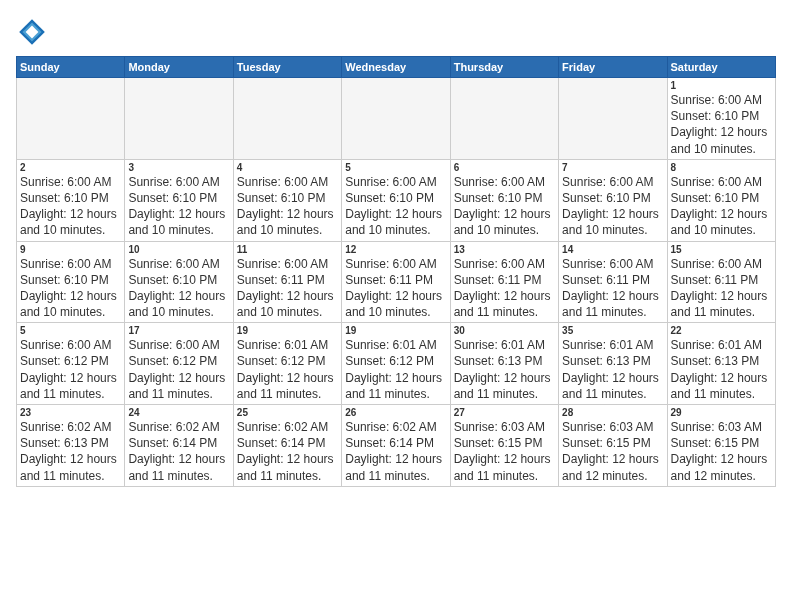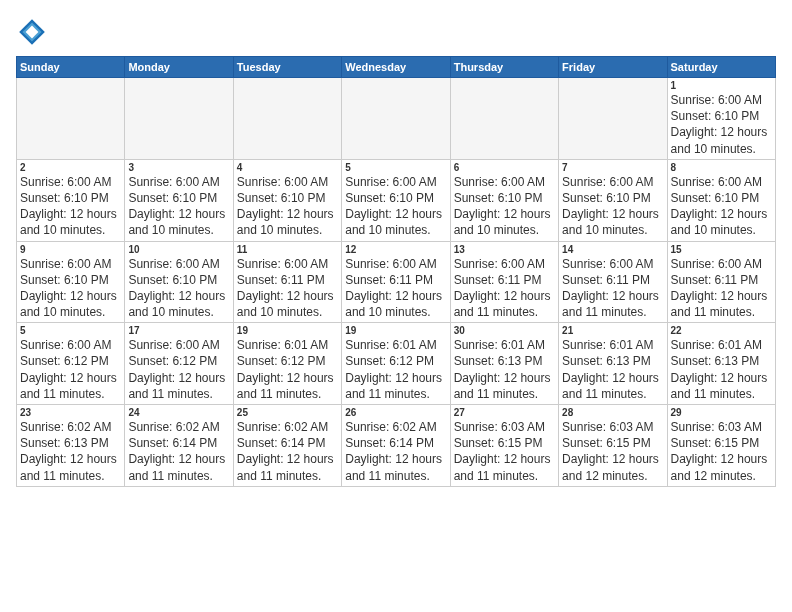--- a/index.html
+++ b/index.html
@@ -279,21 +279,21 @@
 and 11 minutes.</div>
           </td>
           <td>
             <span class="day-number">30</span>
             <div class="day-info">Sunrise: 6:01 AM
 Sunset: 6:13 PM
 Daylight: 12 hours
 and 11 minutes.</div>
           </td>
           <td>
-            <span class="day-number">21</span>
+            <span class="day-number">35</span>
             <div class="day-info">Sunrise: 6:01 AM
 Sunset: 6:13 PM
 Daylight: 12 hours
 and 11 minutes.</div>
           </td>
           <td>
             <span class="day-number">22</span>
             <div class="day-info">Sunrise: 6:01 AM
 Sunset: 6:13 PM
 Daylight: 12 hours

